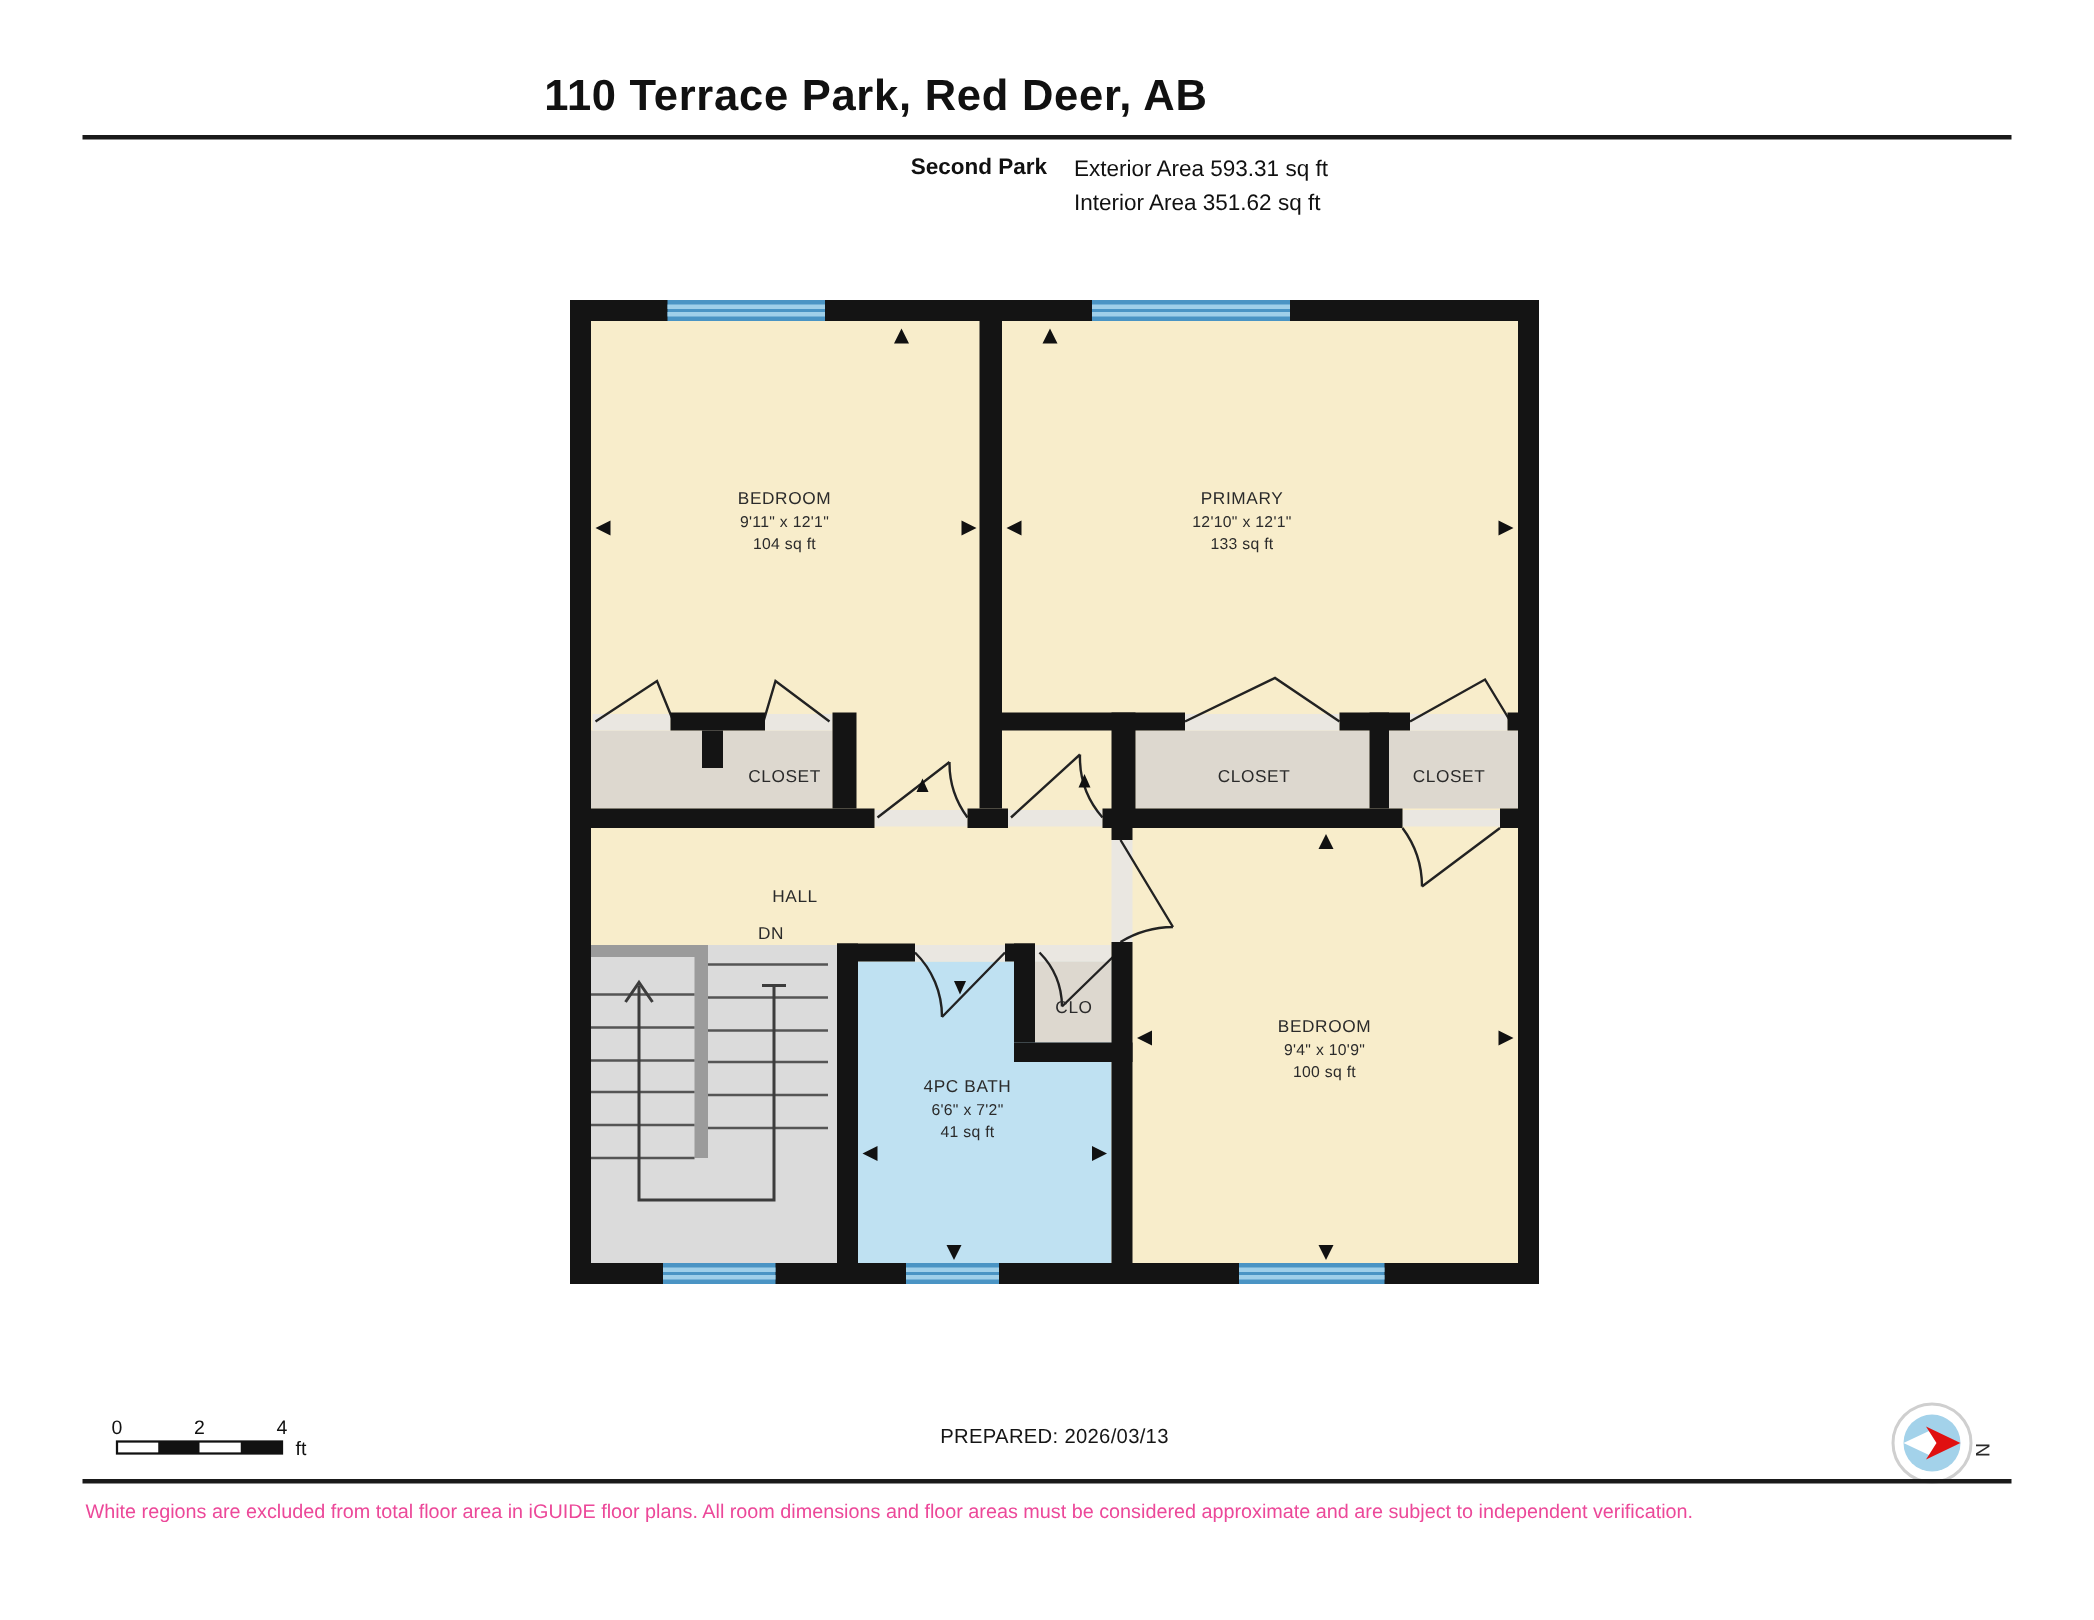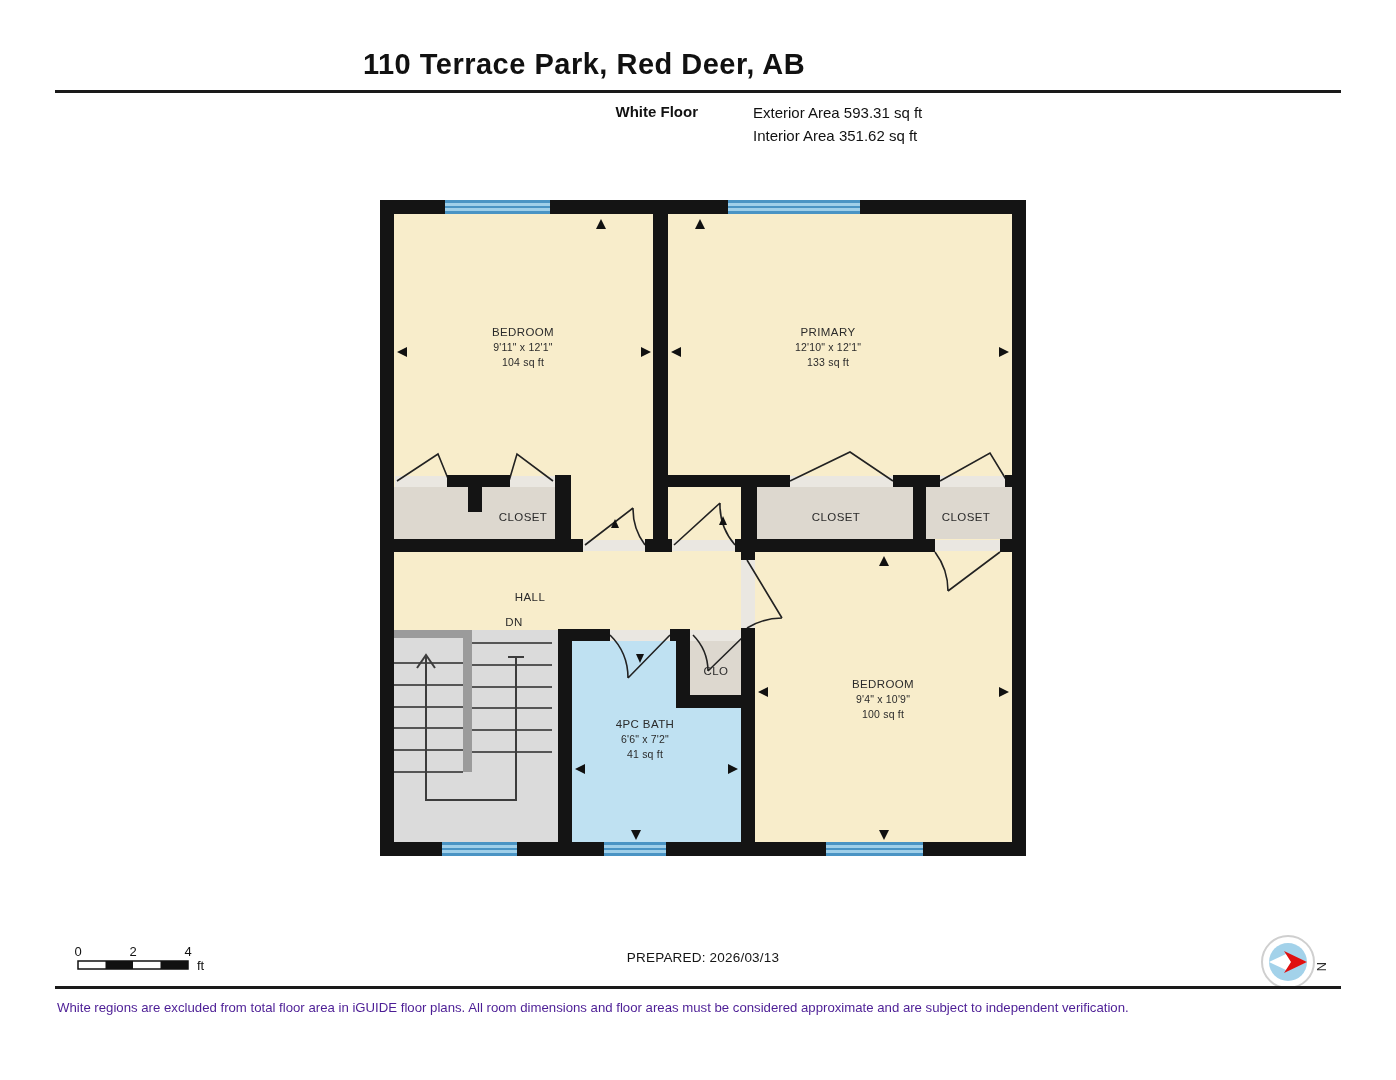--- a/index.html
+++ b/index.html
@@ -12,37 +12,37 @@
     top:48px;left:0;width:1168px;text-align:center;
     font-size:29px;font-weight:bold;letter-spacing:.5px;color:#111;
   }
   .rule{left:55px;width:1286px;height:3px;background:#1a1a1a;}
   .rule.top{top:90px;}
   .rule.bottom{top:986px;}
   .floor-label{
     top:101px;left:0;width:698px;text-align:right;
     font-size:15px;font-weight:bold;color:#111;line-height:22px;
   }
-  .areas{top:101px;left:716px;font-size:15px;line-height:23px;color:#111;margin-left:37px;}
+  .areas{top:101px;left:716px;font-size:15px;line-height:23px;color:#111;}
   .plan-svg{top:0;left:0;}
   .prepared{top:950px;left:0;width:1406px;text-align:center;font-size:13.5px;color:#151515;letter-spacing:.2px;}
-  .disclaimer{top:1000px;left:57px;width:1300px;font-size:13.2px;color:#4c1d95;}
+  .disclaimer{top:1000px;left:57px;width:1300px;font-size:13.2px;color:#ec4899;}
   svg text{font-family:"Liberation Sans", sans-serif;fill:#2b2b2b;}
   .room-name{font-size:11.5px;letter-spacing:.4px;}
   .room-dims{font-size:10.5px;letter-spacing:.2px;}
   .scale-num{font-size:13px;fill:#111;}
 </style>
 </head>
 <body>
 
 <div class="page">
 
   <div class="abs title">110 Terrace Park, Red Deer, AB</div>
   <div class="abs rule top"></div>
-  <div class="abs floor-label">White Floor</div>
+  <div class="abs floor-label">Second Park</div>
   <div class="abs areas">
     <div>Exterior Area 593.31 sq ft</div>
     <div>Interior Area 351.62 sq ft</div>
   </div>
 
   <svg class="abs plan-svg" width="1396" height="1080" viewBox="0 0 1396 1080" xmlns="http://www.w3.org/2000/svg">
 
     <g>
 
       <rect x="394" y="213" width="618" height="630" fill="#f8edcb"></rect>

